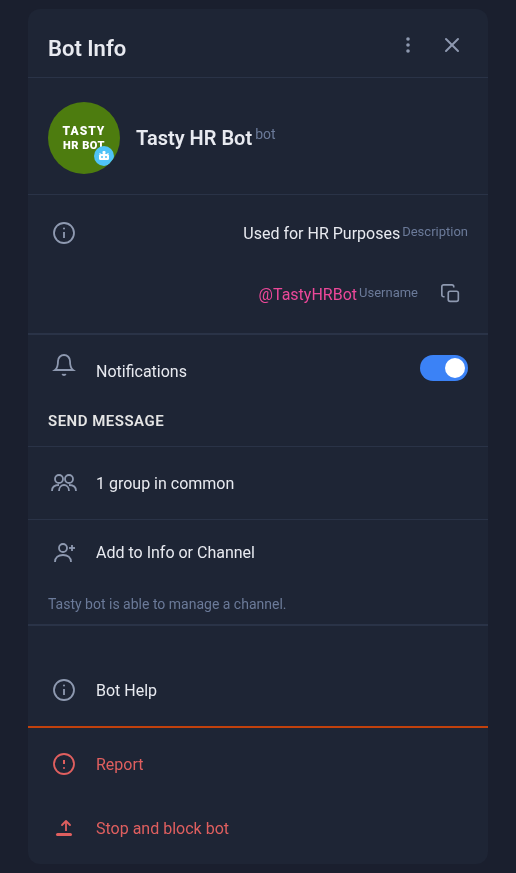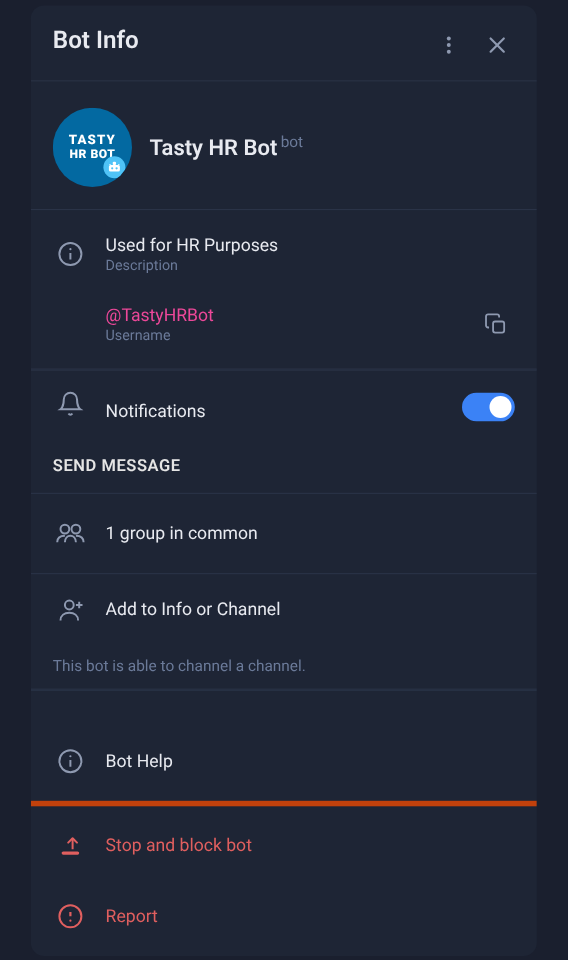--- a/index.html
+++ b/index.html
@@ -29,21 +29,21 @@
       background: #1e2535;
       border-radius: 12px;
       overflow: hidden;
       display: flex;
       flex-direction: column;
     }
 
     
     .panel-header {
       display: flex;
-      align-items: flex-start;
+      align-items: flex-end;
       padding: 20px 20px 16px 20px;
       border-bottom: 1px solid #2a3347;
     }
 
     .panel-title {
       font-size: 22px;
       font-weight: 600;
       color: #e8eaf0;
       flex: 1;
     }
@@ -149,21 +149,21 @@
       display: flex;
       align-items: center;
       justify-content: center;
       color: #8e99b0;
       flex-shrink: 0;
     }
 
     .info-content {
       flex: 1;
       display: flex;
-      flex-direction: column;
+      flex-direction: row;
       gap: 2px;
       justify-content: flex-end;
     }
 
     .info-main {
       font-size: 16px;
       color: #e8eaf0;
     }
 
     .info-sub {
@@ -268,21 +268,21 @@
     
     .bot-note {
       padding: 12px 20px;
       font-size: 14px;
       color: #6b7a99;
       border-bottom: 1px solid #2a3347;
     }
 
     
     .help-section {
-      border-bottom: 5px solid #c2410c;
+      border-bottom: 2px solid #c2410c;
       padding: 4px 0;
       margin-top: 28px;
     }
 
     
     .danger-section {
       padding: 4px 0;
     }
 
     .action-label.danger {
@@ -315,21 +315,21 @@
         <svg width="16" height="16" viewBox="0 0 16 16" fill="none" stroke="#8e99b0" stroke-width="2" stroke-linecap="round">
           <line x1="2" y1="2" x2="14" y2="14"></line>
           <line x1="14" y1="2" x2="2" y2="14"></line>
         </svg>
       </div>
     </div>
   </div>
 
   <div class="avatar-section">
     <div class="avatar">
-      <div style="display:flex;flex-direction:column;align-items:center;justify-content:center;height:100%;width:100%;background:#0369a1;padding:4px;">
+      <div style="display:flex;flex-direction:column;align-items:center;justify-content:center;height:100%;width:100%;background:#4d7c0f;padding:4px;">
         <span class="avatar-text" style="font-size:12px;font-weight:900;color:#fff;letter-spacing:1px;">TASTY</span>
         <span class="avatar-text" style="font-size:11px;font-weight:900;color:#fff;letter-spacing:0.5px;">HR BOT</span>
       </div>
       <div class="avatar-overlay">
         <svg width="12" height="12" viewBox="0 0 12 12" fill="none">
           <rect x="1" y="4" width="10" height="6" rx="1.5" fill="#fff"></rect>
           <circle cx="4" cy="7" r="1" fill="#4fc3f7"></circle>
           <circle cx="8" cy="7" r="1" fill="#4fc3f7"></circle>
           <rect x="4.5" y="1" width="3" height="3" rx="1" fill="#fff"></rect>
           <line x1="2" y1="4" x2="2" y2="3" stroke="#fff" stroke-width="1"></line>
@@ -413,21 +413,21 @@
         <svg width="28" height="24" viewBox="0 0 28 24" fill="none" stroke="#8e99b0" stroke-width="1.8">
           <circle cx="13" cy="8" r="4"></circle>
           <path d="M5 22c0-4.5 3.5-7 8-7s8 2.5 8 7"></path>
           <line x1="22" y1="5" x2="22" y2="11"></line>
           <line x1="19" y1="8" x2="25" y2="8"></line>
         </svg>
       </div>
       <span class="action-label">Add to Info or Channel</span>
     </div>
     <div class="bot-note">
-      <span>This bot is able to channel a channel.</span>
+      <span>Tasty bot is able to manage a channel.</span>
     </div>
   </div>
 
   <div class="help-section">
     <div class="action-row">
       <div class="action-icon">
         <svg width="24" height="24" viewBox="0 0 24 24" fill="none" stroke="#8e99b0" stroke-width="1.8">
           <circle cx="12" cy="12" r="10"></circle>
           <line x1="12" y1="11" x2="12" y2="17"></line>
           <circle cx="12" cy="7.5" r="1" fill="#8e99b0" stroke="none"></circle>
@@ -435,33 +435,33 @@
       </div>
       <span class="action-label">Bot Help</span>
     </div>
   </div>
 
   <div class="danger-section">
 
     <div class="action-row">
       <div class="action-icon">
         <svg width="24" height="24" viewBox="0 0 24 24" fill="none" stroke="#e05f5f" stroke-width="1.8">
+          <circle cx="12" cy="12" r="10"></circle>
+          <line x1="12" y1="8" x2="12" y2="12" stroke="#e05f5f" stroke-width="2"></line>
+          <circle cx="12" cy="16" r="1" fill="#e05f5f" stroke="none"></circle>
+        </svg>
+      </div>
+      <span class="action-label danger">Report</span>
+    </div>
+
+    <div class="action-row">
+      <div class="action-icon">
+        <svg width="24" height="24" viewBox="0 0 24 24" fill="none" stroke="#e05f5f" stroke-width="1.8">
           <path d="M18 9l-4-4-4 4" stroke-linecap="round" stroke-linejoin="round"></path>
           <path d="M14 5v10"></path>
           <rect x="4" y="17" width="16" height="3" rx="1.5" fill="#e05f5f" stroke="none"></rect>
         </svg>
       </div>
       <span class="action-label danger">Stop and block bot</span>
     </div>
-
-    <div class="action-row">
-      <div class="action-icon">
-        <svg width="24" height="24" viewBox="0 0 24 24" fill="none" stroke="#e05f5f" stroke-width="1.8">
-          <circle cx="12" cy="12" r="10"></circle>
-          <line x1="12" y1="8" x2="12" y2="12" stroke="#e05f5f" stroke-width="2"></line>
-          <circle cx="12" cy="16" r="1" fill="#e05f5f" stroke="none"></circle>
-        </svg>
-      </div>
-      <span class="action-label danger">Report</span>
-    </div>
   </div>
 
 </div>
 
 </body></html>

